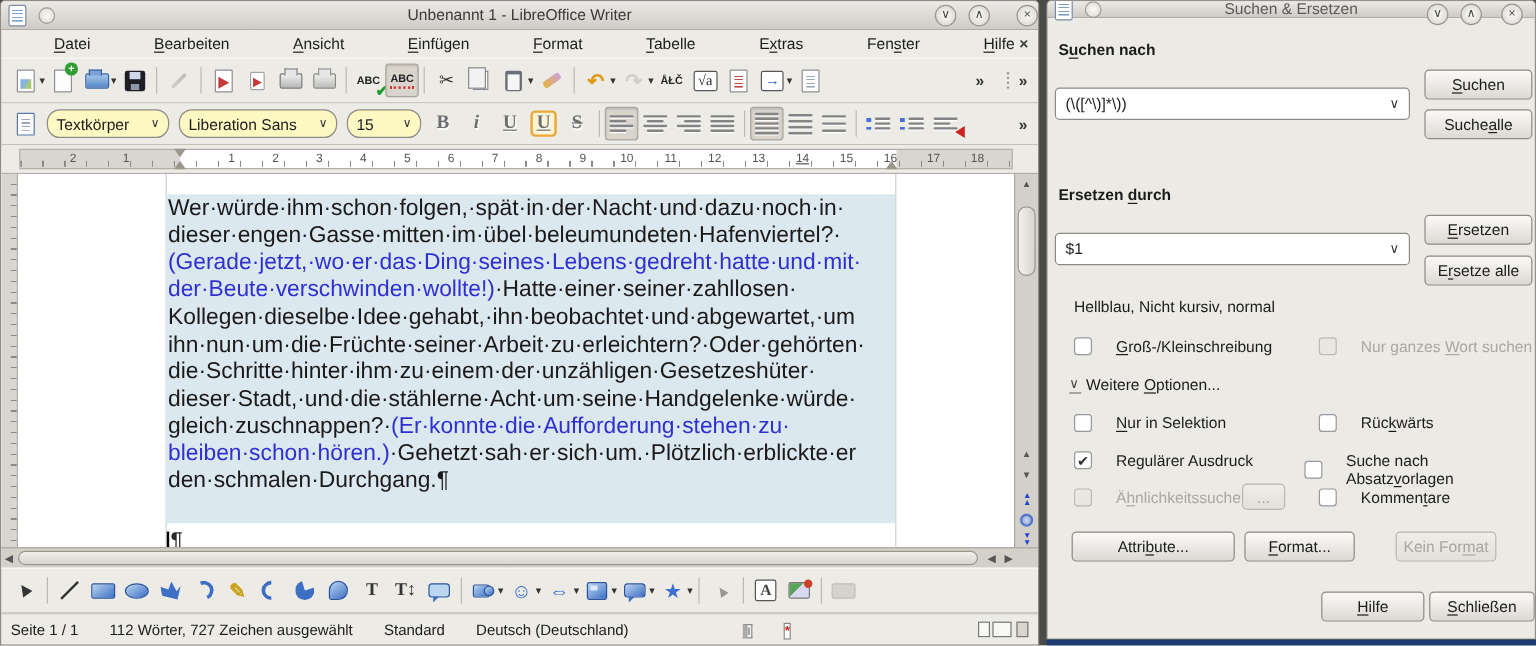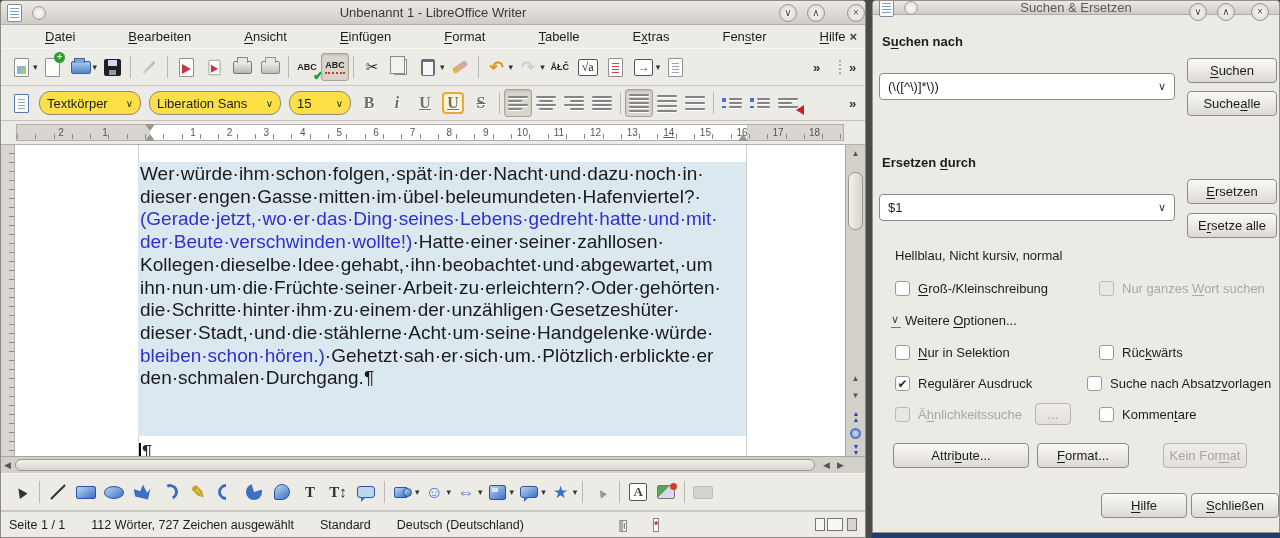--- a/index.html
+++ b/index.html
@@ -64,21 +64,21 @@
   .ic-paste { width:14px; height:17px; background:#6b6f77; border-radius:2px; position:relative; }
   .ic-paste::before { content:""; position:absolute; left:2px; right:2px; top:3px; bottom:1px; background:#f6f6f6; }
   .ic-brush { width:16px; height:6px; background:linear-gradient(90deg,#e8b33c,#caa2d8); transform:rotate(-35deg); border-radius:2px; }
   .g-undo { color:#dd9a12; font-size:17px; font-weight:bold; }
   .g-redo { color:#b0ada6; font-size:17px; font-weight:bold; }
   .g-txt { font:bold 9px/10px "Liberation Sans",sans-serif; color:#222; }
   .box-ic { border:1px solid #555; border-radius:2px; padding:1px 3px; background:#fdfdfd; font:12px/13px "Liberation Serif",serif; color:#222; }
   .ic-nav { width:19px; height:17px; background:#fdfdfd; border:1px solid #555; border-radius:2px; color:#3565c8; font-weight:bold; font-size:12px; line-height:15px; text-align:center; }
   .fmt-letter { font-family:"Liberation Serif",serif; font-weight:bold; font-size:16px; color:#6e6e6e; text-shadow:1px 1px 0 #fff; }
   .hl-box { border:2px solid #e8a93c; border-radius:4px; background:#fdf3d0; padding:0 3px; }
-  .combo { height:24px; background:#fde047; border:1px solid #8d8a84; border-radius:11px; display:flex; align-items:center;
+  .combo { height:24px; background:#fef9c3; border:1px solid #8d8a84; border-radius:11px; display:flex; align-items:center;
            font-size:13px; color:#1c1c1c; padding:0 7px; gap:6px; margin:12px 4px; }
   .combo .arr { font-size:10px; color:#333; }
   .bars { display:flex; flex-direction:column; gap:2px; width:20px; }
   .bars i { height:2px; background:#848484; border-radius:1px; box-shadow:0 1px 0 #fff; }
   .bars.left { align-items:flex-start; } .bars.center { align-items:center; }
   .bars.right { align-items:flex-end; } .bars.just i { width:100% !important; }
   .bars i.w7 { width:70%; } .bars i.w10 { width:100%; }
   .bars.list { padding-left:7px; position:relative; }
   .bars.list::before { content:""; position:absolute; left:0; top:0; bottom:0; width:4px;
                        background:repeating-linear-gradient(#4a6ee0 0 4px,transparent 4px 8px); }
@@ -155,21 +155,21 @@
   #dialog .title-text { color:#5a5a5a; }
   .dlabel { position:absolute; font-size:13px; font-weight:bold; color:#1c1c1c; }
   .dcombo { position:absolute; left:6px; width:296px; height:27px; background:#fff; border:1px solid #8d8a84; border-radius:4px;
             display:flex; align-items:center; padding:0 8px; font-size:13px; color:#1c1c1c; }
   .dcombo .val { flex:1; }
   .dcombo .arr { font-size:11px; color:#333; }
   .btn { position:absolute; height:25px; background:linear-gradient(#fbfaf8,#dcd9d3); border:1px solid #8d8a84; border-radius:4px;
          font-size:13px; color:#1c1c1c; display:flex; align-items:center; justify-content:center; }
   .btn.dis { color:#a8a5a0; border-color:#b8b5af; background:linear-gradient(#efede9,#e3e0da); }
   .hint { position:absolute; font-size:13px; color:#1c1c1c; }
-  .cb-row { position:absolute; display:flex; align-items:center; gap:8px;padding-left:10px; }
+  .cb-row { position:absolute; display:flex; align-items:center; gap:20px;padding-left:10px; }
   .cb { width:15px; height:15px; background:#fff; border:1px solid #999; border-radius:3px; display:flex; align-items:center; justify-content:center; }
   .cb .mark { display:none; font-style:normal; font-size:12px; color:#2b2b2b; line-height:12px; }
   .cb.checked .mark { display:block; }
   .cb.dis { background:#e9e7e2; border-color:#bdbab4; }
   .cb-label { font-size:13px; color:#1c1c1c; }
   .cb-label.dis { color:#aaa7a2; }
   .expander { display:flex; align-items:center; gap:4px; font-size:13px; color:#1c1c1c; position:absolute; }
   .exp-ico { font-size:11px; color:#444; border-bottom:1px solid #777; padding:0 2px 1px 0; }
   #below-dialog { position:absolute; left:872px; top:533px; width:408px; height:5px; background:#1e3c72; }
   u { text-underline-offset:2px; }
@@ -442,20 +442,21 @@
       <div id="selection"></div>
       <div id="doc-text">
           <div class="doc-line"><span class="seg-black">Wer·würde·ihm·schon·folgen,·spät·in·der·Nacht·und·dazu·noch·in·</span></div>
           <div class="doc-line"><span class="seg-black">dieser·engen·Gasse·mitten·im·übel·beleumundeten·Hafenviertel?·</span></div>
           <div class="doc-line"><span class="seg-blue">(Gerade·jetzt,·wo·er·das·Ding·seines·Lebens·gedreht·hatte·und·mit·</span></div>
           <div class="doc-line"><span class="seg-blue">der·Beute·verschwinden·wollte!)</span><span class="seg-black">·Hatte·einer·seiner·zahllosen·</span></div>
           <div class="doc-line"><span class="seg-black">Kollegen·dieselbe·Idee·gehabt,·ihn·beobachtet·und·abgewartet,·um</span></div>
           <div class="doc-line"><span class="seg-black">ihn·nun·um·die·Früchte·seiner·Arbeit·zu·erleichtern?·Oder·gehörten·</span></div>
           <div class="doc-line"><span class="seg-black">die·Schritte·hinter·ihm·zu·einem·der·unzähligen·Gesetzeshüter·</span></div>
           <div class="doc-line"><span class="seg-black">dieser·Stadt,·und·die·stählerne·Acht·um·seine·Handgelenke·würde·</span></div>
+          <div class="doc-line"><span class="seg-black">gleich·zuschnappen?·</span><span class="seg-blue">(Er·konnte·die·Aufforderung·stehen·zu·</span></div>
           <div class="doc-line"><span class="seg-blue">bleiben·schon·hören.)</span><span class="seg-black">·Gehetzt·sah·er·sich·um.·Plötzlich·erblickte·er</span></div>
           <div class="doc-line"><span class="seg-black">den·schmalen·Durchgang.¶</span></div>
         </div>
       <div id="caret-row">
         <span class="caret"></span>
         <span>¶</span>
       </div>
       <div id="vruler"></div>
       <div id="vscroll">
         <span class="sbtn" style="top:1px">▲</span>

